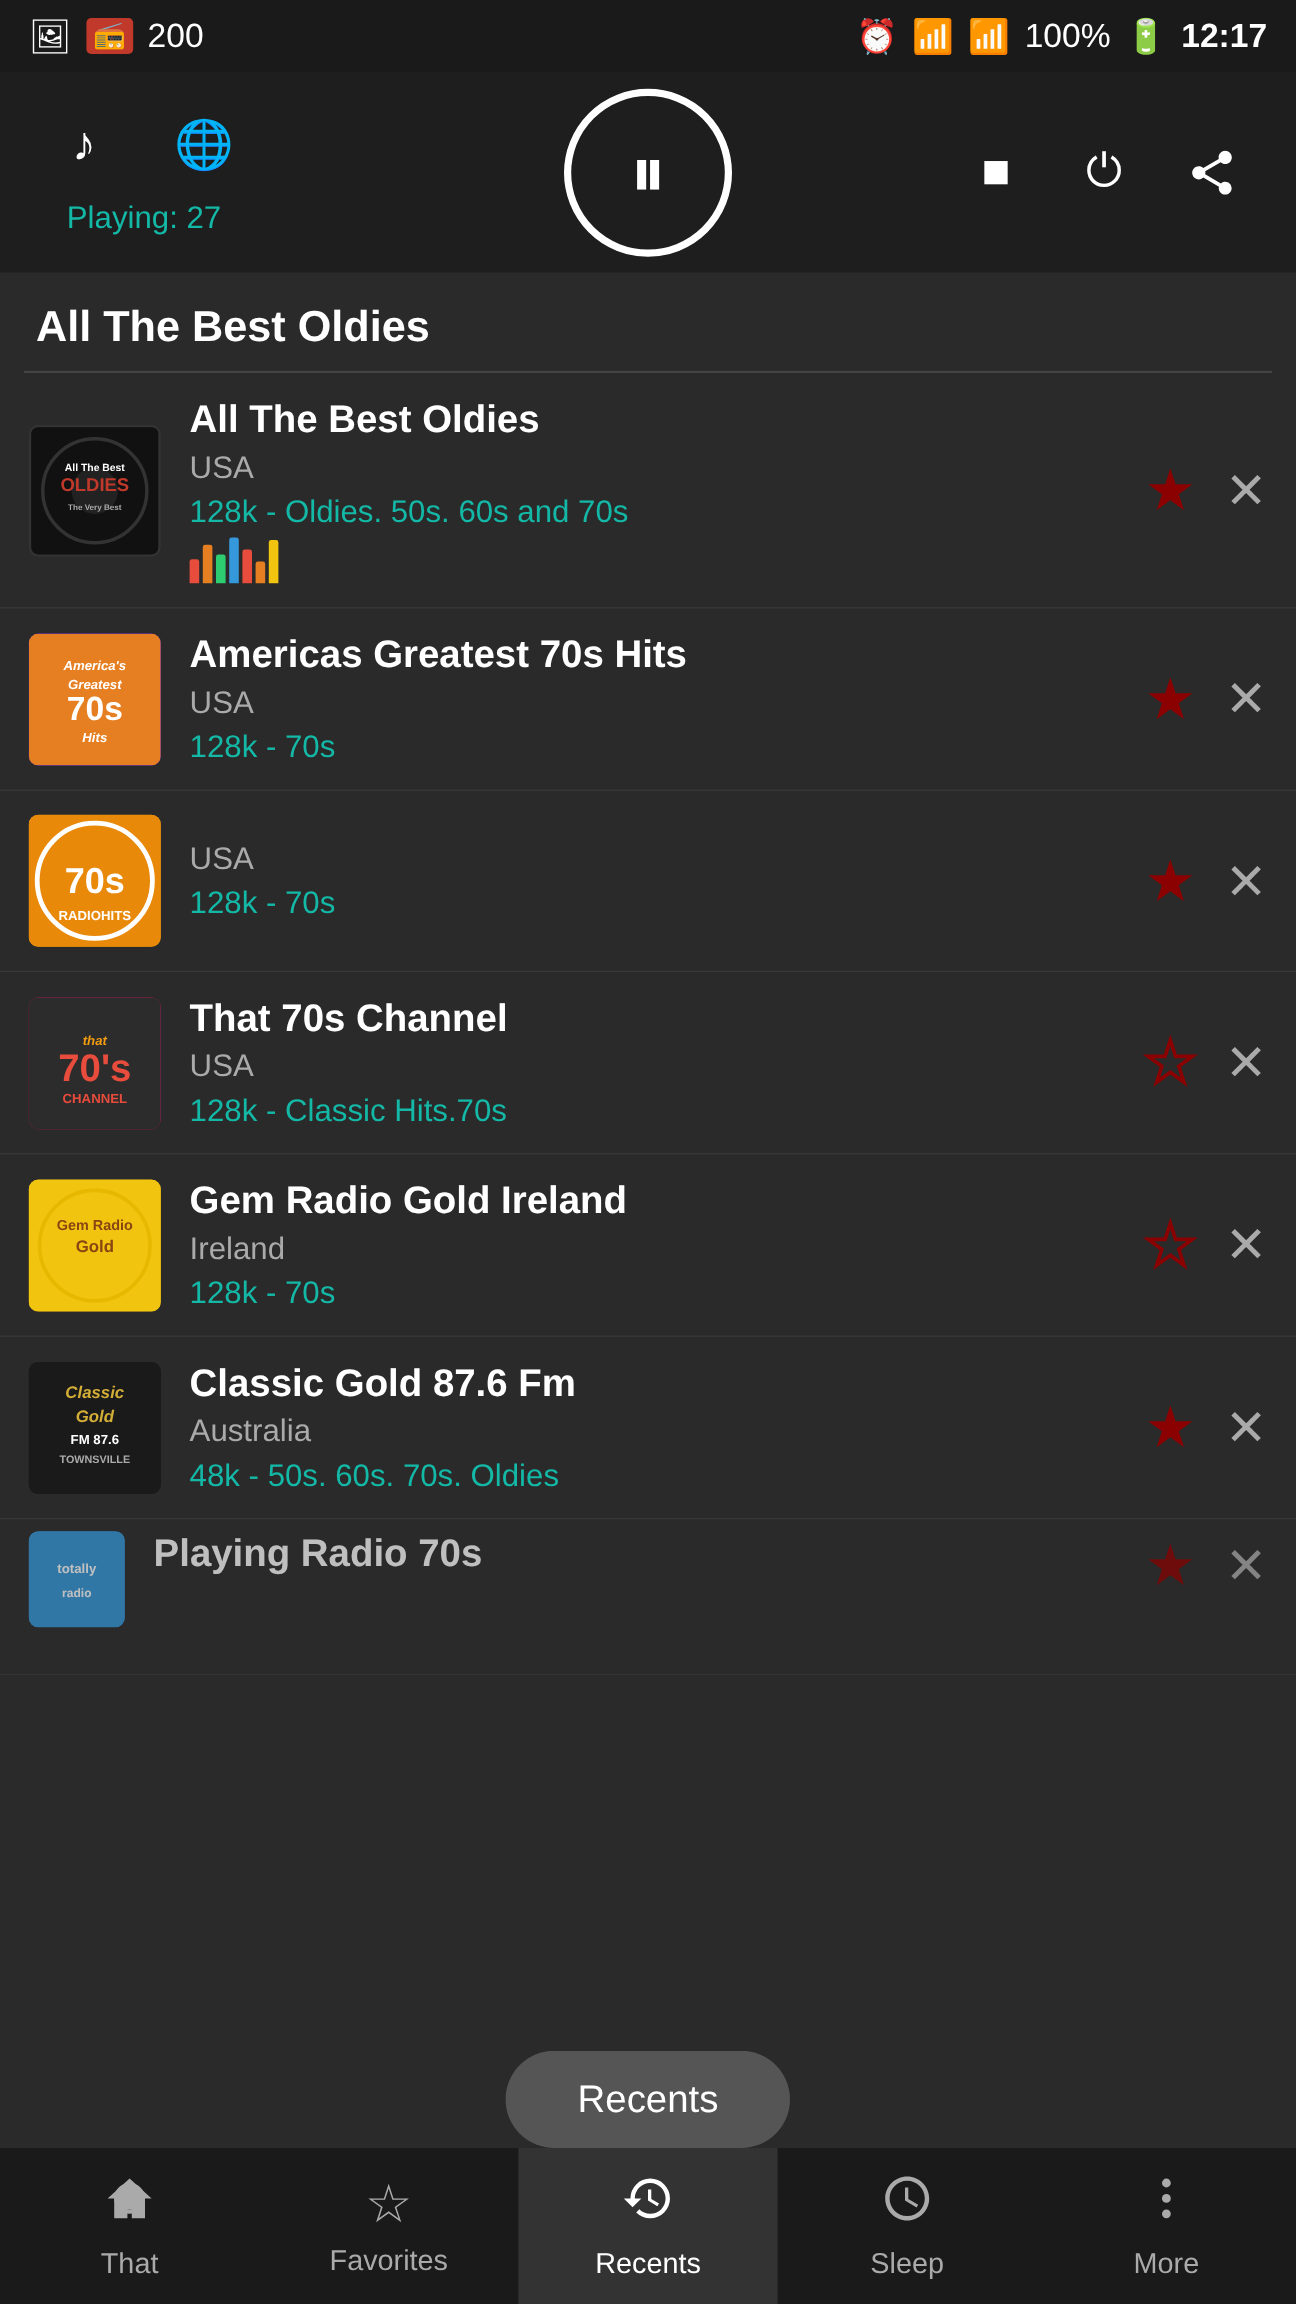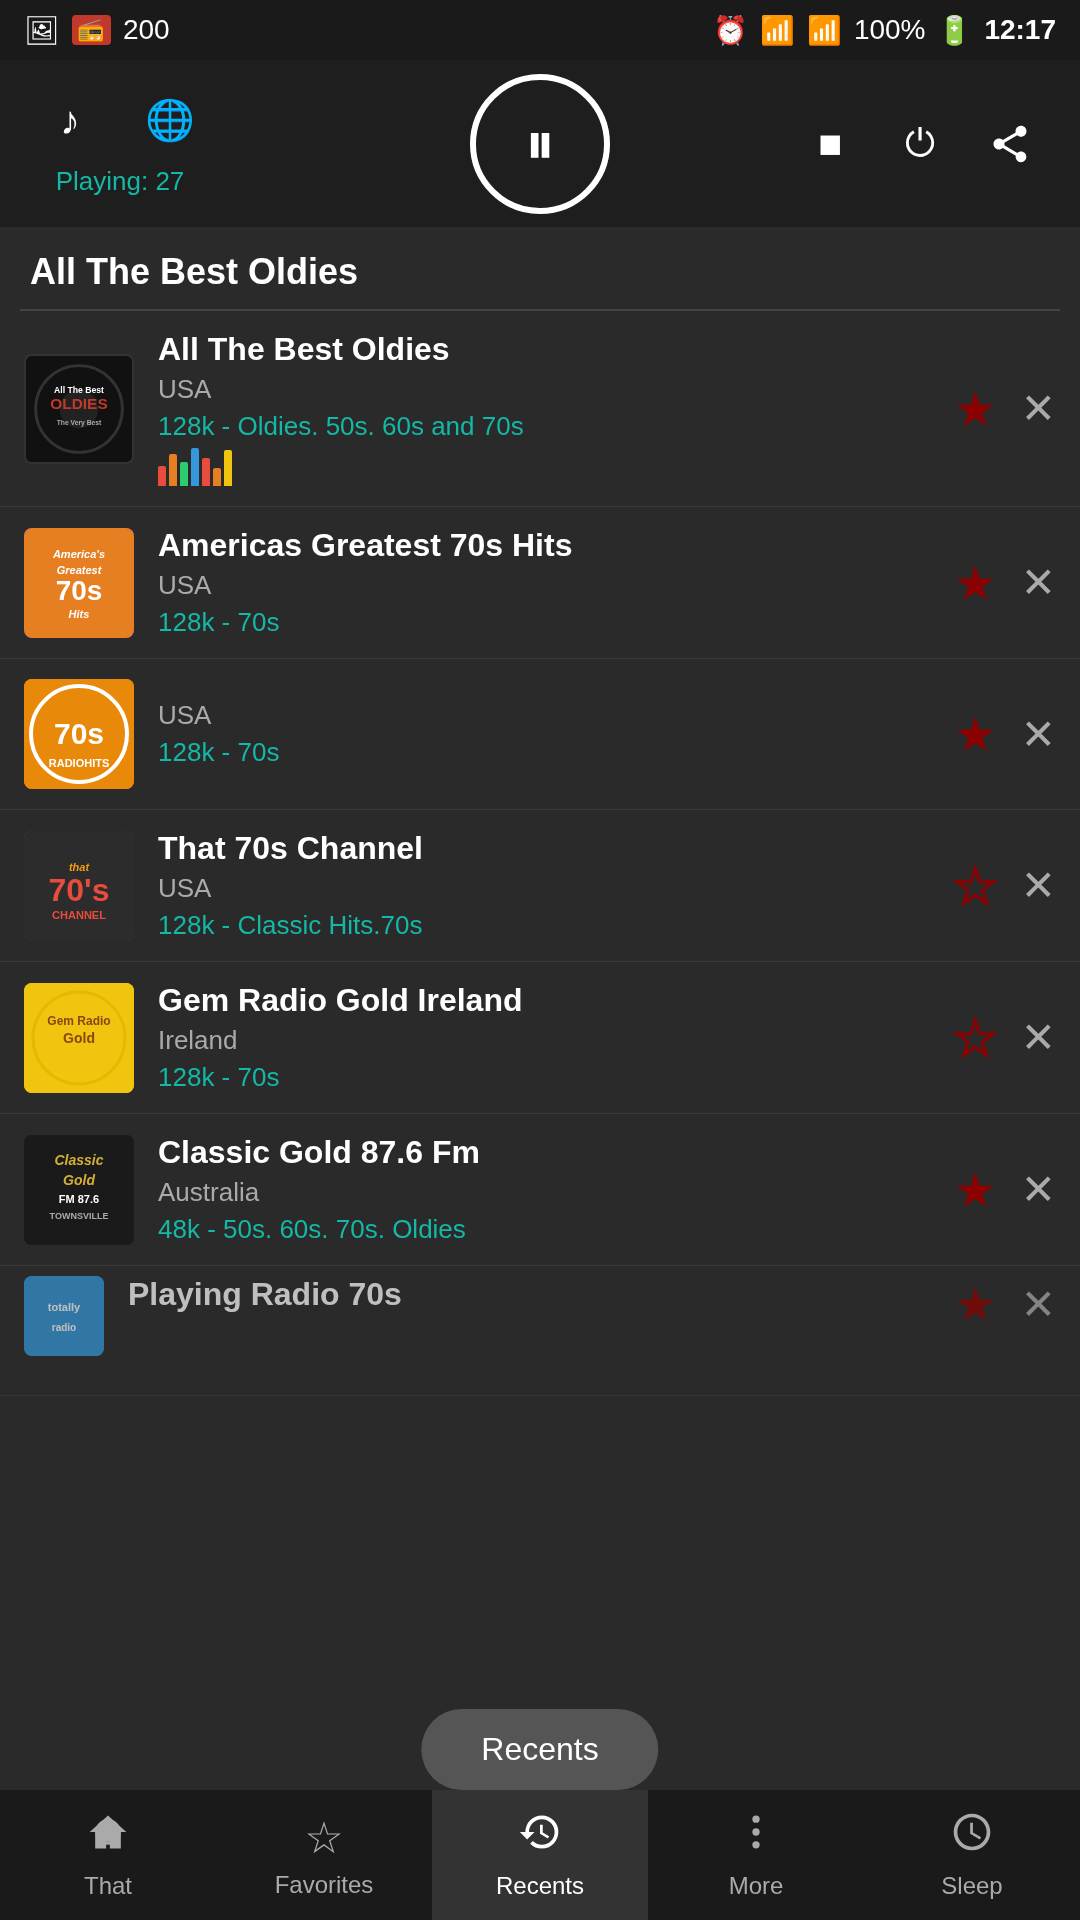--- a/index.html
+++ b/index.html
@@ -394,30 +394,30 @@
       <svg width="44" height="44" viewBox="0 0 24 24" fill="#fff">
         <path d="M13 3a9 9 0 0 0-9 9H1l3.89 3.89.07.14L9 12H6c0-3.87 3.13-7 7-7s7 3.13 7 7-3.13 7-7 7c-1.93 0-3.68-.79-4.94-2.06l-1.42 1.42A8.954 8.954 0 0 0 13 21a9 9 0 0 0 0-18zm-1 5v5l4.28 2.54.72-1.21-3.5-2.08V8H12z"></path>
       </svg>
     </span>
     <span class="nav-label" style="color:#fff;">Recents</span>
   </div>
 
   <div class="nav-item">
     <span class="nav-icon">
       <svg width="44" height="44" viewBox="0 0 24 24" fill="#aaa">
+        <path d="M12 2C6.48 2 2 6.48 2 12s4.48 10 10 10 10-4.48 10-10S17.52 2 12 2zm0 18c-4.41 0-8-3.59-8-8s3.59-8 8-8 8 3.59 8 8-3.59 8-8 8zm.5-13H11v6l5.25 3.15.75-1.23-4.5-2.67z"></path>
+      </svg>
+    </span>
+    <span class="nav-label">Sleep</span>
+  </div>
+
+  <div class="nav-item">
+    <span class="nav-icon">
+      <svg width="44" height="44" viewBox="0 0 24 24" fill="#aaa">
         <circle cx="12" cy="5" r="2"></circle>
         <circle cx="12" cy="12" r="2"></circle>
         <circle cx="12" cy="19" r="2"></circle>
       </svg>
     </span>
     <span class="nav-label">More</span>
   </div>
 
-  <div class="nav-item">
-    <span class="nav-icon">
-      <svg width="44" height="44" viewBox="0 0 24 24" fill="#aaa">
-        <path d="M12 2C6.48 2 2 6.48 2 12s4.48 10 10 10 10-4.48 10-10S17.52 2 12 2zm0 18c-4.41 0-8-3.59-8-8s3.59-8 8-8 8 3.59 8 8-3.59 8-8 8zm.5-13H11v6l5.25 3.15.75-1.23-4.5-2.67z"></path>
-      </svg>
-    </span>
-    <span class="nav-label">Sleep</span>
-  </div>
-
 </div>
 
 </body></html>

